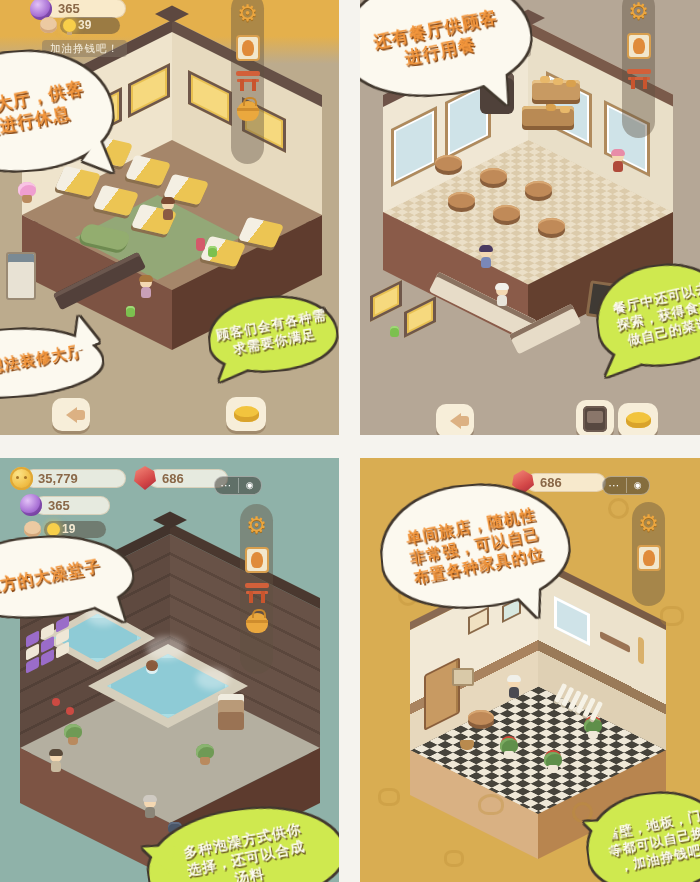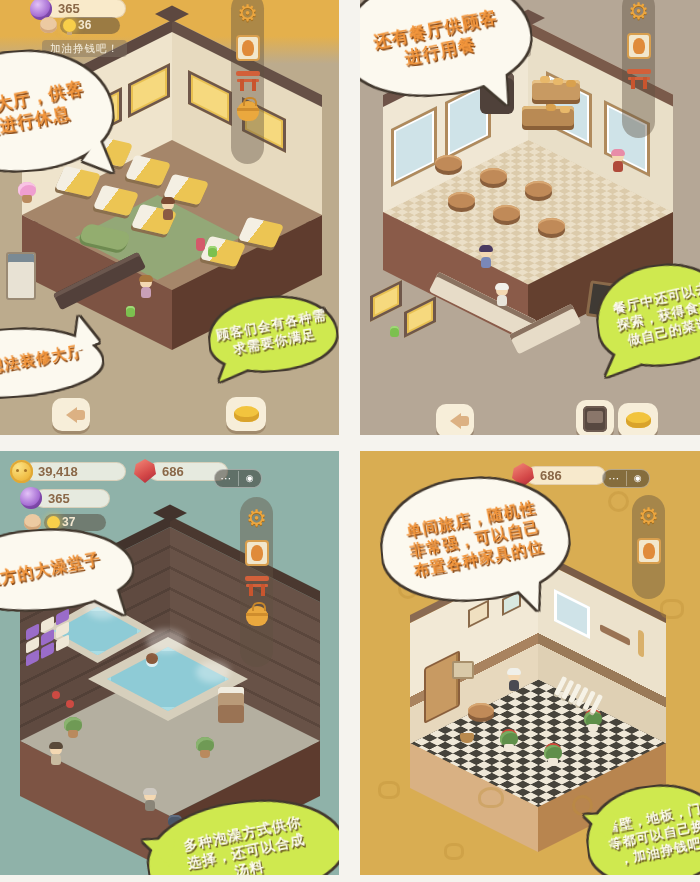--- a/index.html
+++ b/index.html
@@ -1,16 +1,16 @@
 <!DOCTYPE html>
 <html><head>
 <meta charset="utf-8">
 <style>
 html,body{margin:0;padding:0;width:700px;height:882px;overflow:hidden;background:#f5f3ee;font-family:"Liberation Sans",sans-serif;}
-.grid{display:grid;grid-template-columns:339px 340px;grid-template-rows:435px 424px;gap:16px 21px;width:700px;height:648px;}
+.grid{display:grid;grid-template-columns:339px 340px;grid-template-rows:435px 424px;gap:23px 21px;width:700px;height:648px;}
 .panel{position:relative;overflow:hidden;}
 .p-tl{background:linear-gradient(#e4b04c 0 36px,#bcab8d 64px 100%);}
 .p-tr{background:#b5a796;}
 .p-bl{background:#8fb2a9;}
 .p-br{background:#d9ad52;}
 .abs{position:absolute;}
 
 .cpill{position:absolute;height:19px;border-radius:10px;background:rgba(255,250,238,.78);color:#8a6848;font-weight:700;font-size:13px;line-height:19px;padding:0 10px 0 14px;box-shadow:inset 0 0 0 1px rgba(184,150,104,.3);z-index:30;}
 .dpill{position:absolute;height:17px;border-radius:9px;background:rgba(82,70,58,.5);color:#f4e9d2;font-weight:700;font-size:12px;line-height:17px;padding:0 8px 0 18px;z-index:30;}
 .toast{position:absolute;background:rgba(128,116,100,.48);color:rgba(252,246,232,.92);font-size:10.5px;line-height:1;padding:3px 8px;border-radius:4px;letter-spacing:1px;z-index:30;}
@@ -136,21 +136,21 @@
           <span class="hr" style="background:#a8763e;"></span>
           <span class="bd" style="background:#c9a0b8;"></span>
         </div>
       <div class="sprite" style="left:126px;top:306px;"></div>
       <div class="sprite" style="left:208px;top:246px;"></div>
     </div>
 
     <span class="ic ic-gemp" style="left:30px;top:-2px;"></span>
     <div class="cpill" style="left:44px;top:-1px;width:58px;"><span>365</span></div>
     <span class="ic ic-face" style="left:40px;top:17px;"></span>
-    <div class="dpill" style="left:60px;top:17px;width:34px;"><span>36</span></div>
+    <div class="dpill" style="left:60px;top:17px;width:34px;"><span>39</span></div>
     <span class="ic ic-bulb" style="left:63px;top:19px;"></span>
     <div class="toast" style="left:42px;top:40px;"><span>加油挣钱吧！</span></div>
     <div class="icol" style="left:231px;top:-8px;height:152px;">
       <span class="gear">⚙</span>
       <span class="stamp"></span>
       <span class="torii"></span>
       <span class="bagic"></span>
     </div>
 
     <div class="bubble white" style="left:-64px;top:52px;width:176px;height:118px;transform:rotate(-4deg);">
@@ -328,27 +328,27 @@
         </div>
       <div class="chibi" style="left:142px;top:338px;">
           <span class="hd"></span>
           <span class="hr" style="background:#cfcac2;"></span>
           <span class="bd" style="background:#8a8578;"></span>
         </div>
       <div class="abs" style="left:168px;top:364px;width:14px;height:11px;border-radius:5px 5px 4px 4px;background:#4a5668;box-shadow:inset 0 2px 0 #5f6c80;"></div>
     </div>
 
     <span class="ic ic-coin" style="left:10px;top:9px;"></span>
-    <div class="cpill" style="left:24px;top:11px;width:78px;"><span>39,418</span></div>
+    <div class="cpill" style="left:24px;top:11px;width:78px;"><span>35,779</span></div>
     <span class="ic ic-gemr" style="left:134px;top:8px;"></span>
     <div class="cpill" style="left:148px;top:11px;width:56px;"><span>686</span></div>
     <span class="ic ic-gemp" style="left:20px;top:36px;"></span>
     <div class="cpill" style="left:34px;top:38px;width:52px;"><span>365</span></div>
     <span class="ic ic-face" style="left:24px;top:63px;"></span>
-    <div class="dpill" style="left:44px;top:63px;width:36px;"><span>37</span></div>
+    <div class="dpill" style="left:44px;top:63px;width:36px;"><span>19</span></div>
     <span class="ic ic-bulb" style="left:47px;top:65px;"></span>
     <div class="capsule" style="left:214px;top:18px;">
       <span class="dots">⋯</span>
       <span class="rec">◉</span>
     </div>
     <div class="icol" style="left:240px;top:46px;height:150px;">
       <span class="gear">⚙</span>
       <span class="stamp"></span>
       <span class="torii"></span>
       <span class="bagic"></span>

